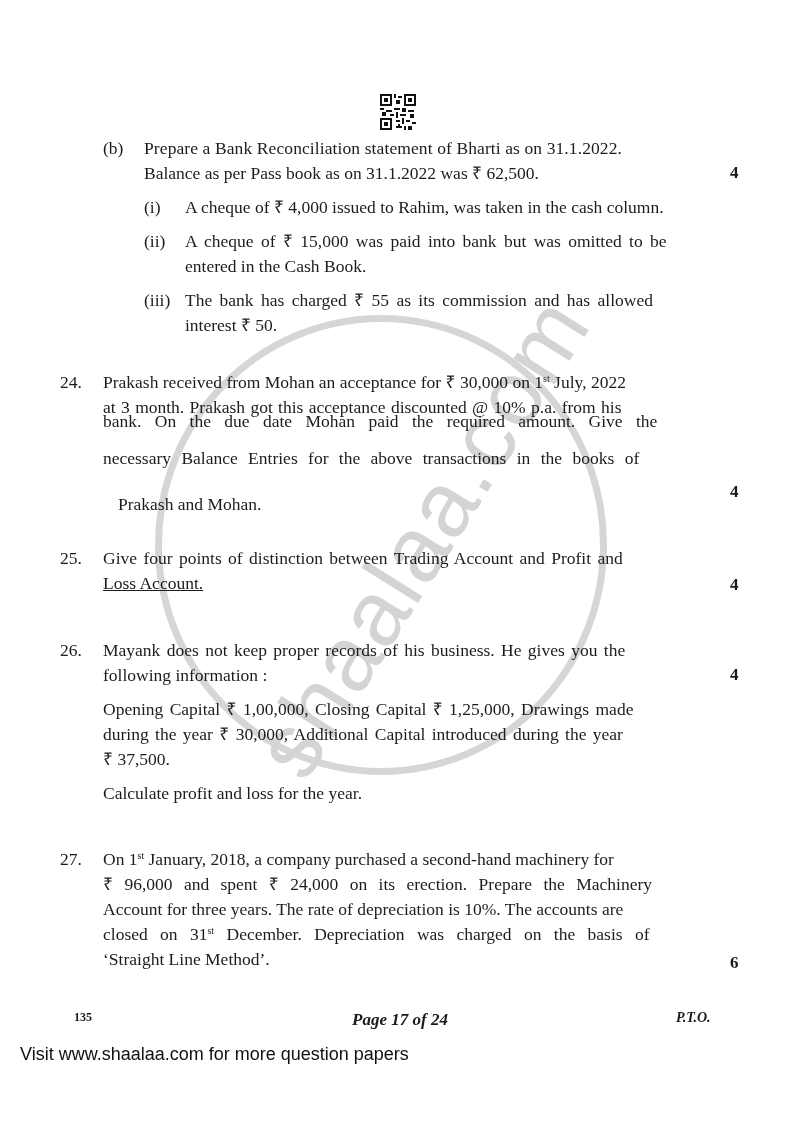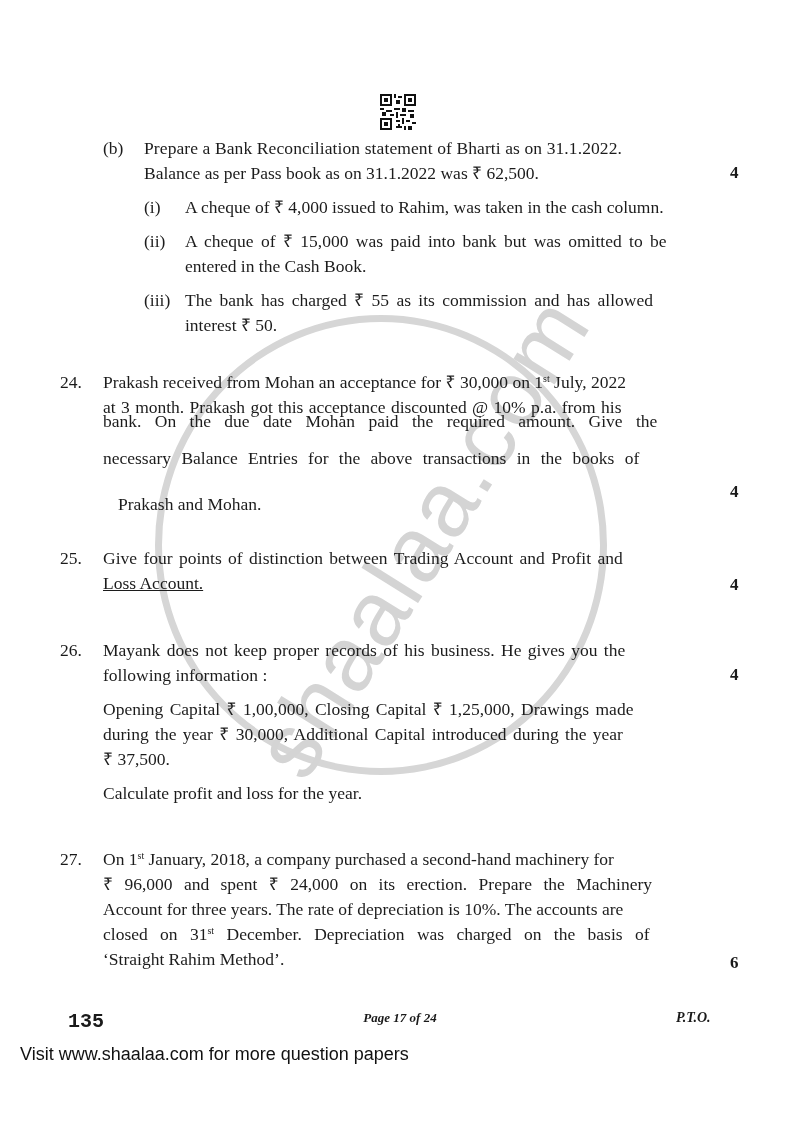--- a/index.html
+++ b/index.html
@@ -22,22 +22,22 @@
       letter-spacing: 2px; pointer-events: none; white-space: nowrap;
     }
     .text {
       position: absolute; font-family: "Liberation Serif", serif;
       font-size: 17.5px; line-height: 26px; color: #1c1c1c;
     }
     .line { position: absolute; white-space: nowrap; }
     .qnum { position: absolute; left: 60px; font-family: "Liberation Serif", serif; font-size: 17.5px; line-height: 26px; }
     .marks { position: absolute; left: 730px; font-family: "Liberation Serif", serif; font-size: 17px; font-weight: bold; line-height: 26px; }
     sup { font-size: 10px; vertical-align: 6px; line-height: 0; }
-    .footer-code { position: absolute; left: 68px; top: 1010px; font-family: Liberation Mono, monospace; font-weight: bold; font-size: 20px; }
-    .footer-page { position: absolute; left: 0; width: 800px; top: 1010px; text-align: center; font-family: "Liberation Serif", serif; font-weight: bold; font-style: italic; font-size: 13px; }
+    .footer-code { position: absolute; left: 74px; top: 1010px; font-family: Liberation Serif, serif; font-weight: bold; font-size: 12px; }
+    .footer-page { position: absolute; left: 0; width: 800px; top: 1010px; text-align: center; font-family: "Liberation Serif", serif; font-weight: bold; font-style: italic; font-size: 17px; }
     .footer-pto { position: absolute; left: 676px; top: 1010px; font-family: "Liberation Serif", serif; font-weight: bold; font-style: italic; font-size: 14px; }
     .visit { position: absolute; left: 20px; top: 1044px; font-family: "Liberation Sans", sans-serif; font-size: 18px; color: #111; }
   </style>
 </head>
 <body>
 
 <div class="page">
 
   <div class="watermark-circle"></div>
   <div class="watermark-text">shaalaa.com</div>
@@ -123,21 +123,21 @@
 
     <div class="text line" style="left:103px; top:780px;">Calculate profit and loss for the year.</div>
   </div>
 
   <div>
     <div class="qnum" style="top:846px;">27.</div>
     <div class="text line" style="left:103px; top:846px;"><span>On 1</span><sup>st</sup><span> January, 2018, a company purchased a second-hand machinery for</span></div>
     <div class="text line" style="left:103px; top:871px; word-spacing:7px;">₹ 96,000 and spent ₹ 24,000 on its erection. Prepare the Machinery</div>
     <div class="text line" style="left:103px; top:896px;">Account for three years. The rate of depreciation is 10%. The accounts are</div>
     <div class="text line" style="left:103px; top:921px; word-spacing:8px;"><span>closed on 31</span><sup>st</sup><span> December. Depreciation was charged on the basis of</span></div>
-    <div class="text line" style="left:103px; top:946px;">‘Straight Rahim Method’.</div>
+    <div class="text line" style="left:103px; top:946px;">‘Straight Line Method’.</div>
     <div class="marks" style="top:950px;">6</div>
   </div>
 
   <div class="footer-code">135</div>
   <div class="footer-page">Page 17 of 24</div>
   <div class="footer-pto">P.T.O.</div>
 
   <div class="visit">Visit www.shaalaa.com for more question papers</div>
 </div>
 

